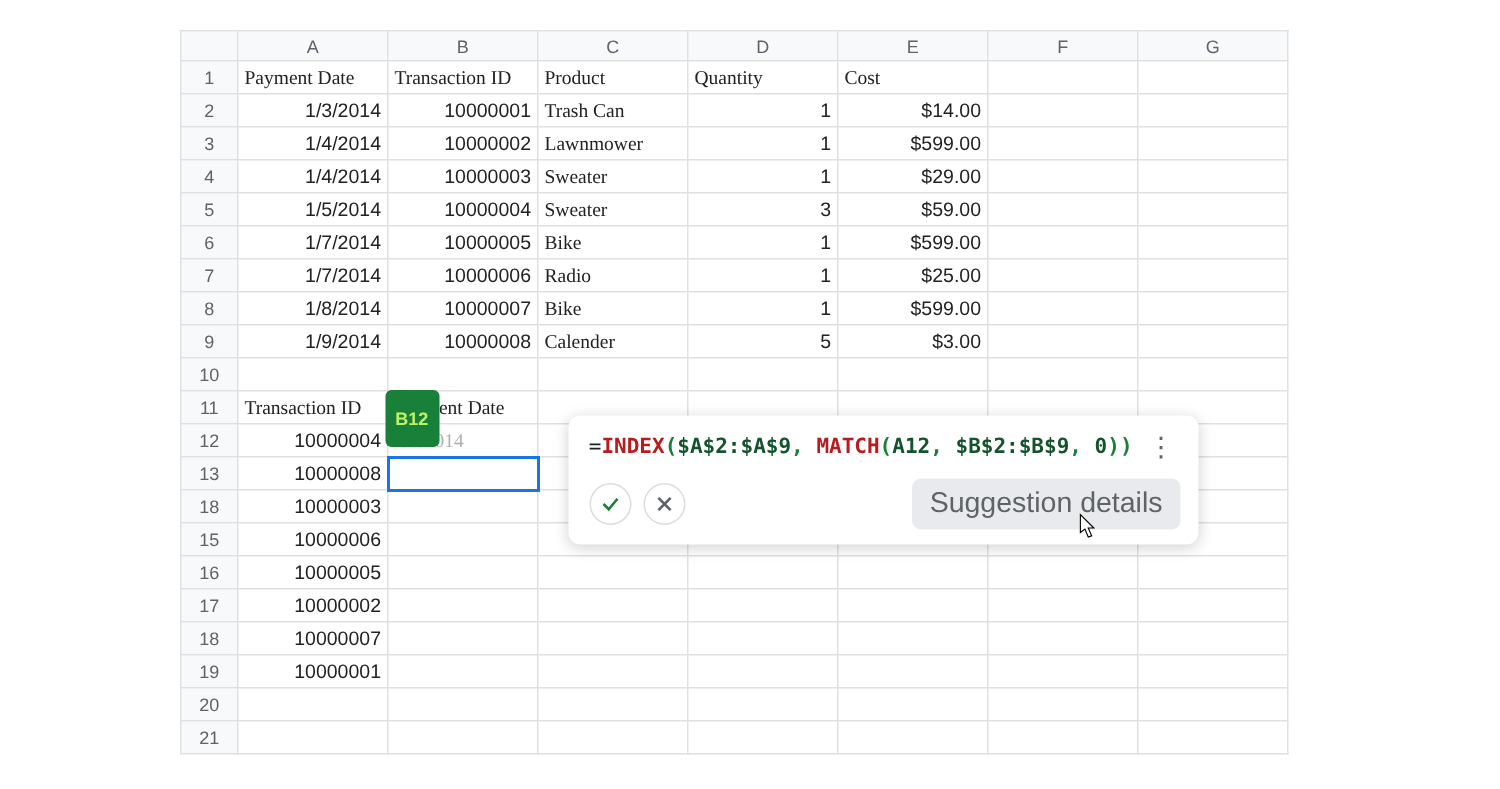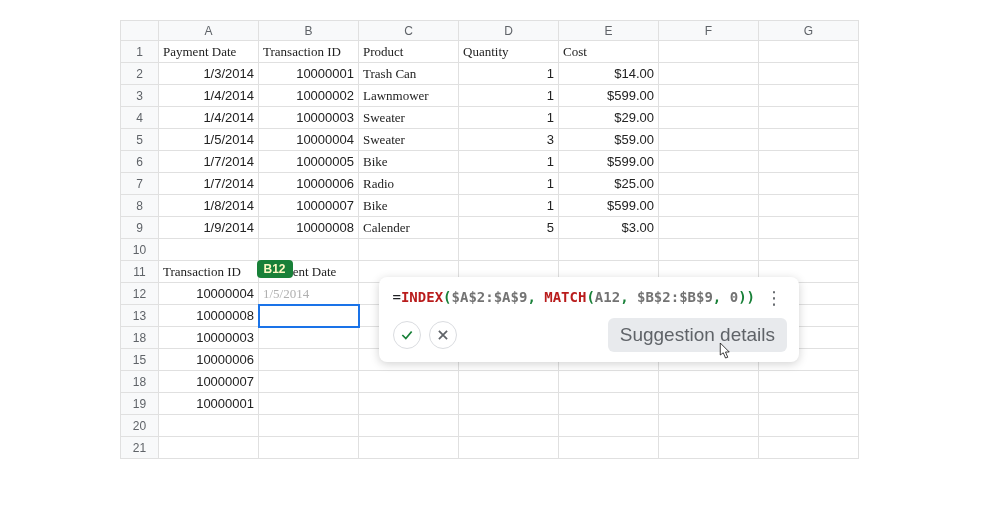--- a/index.html
+++ b/index.html
@@ -16,24 +16,24 @@
   .col-E { width: 100px; }
   .col-F { width: 100px; }
   .col-G { width: 100px; }
   td.right { text-align: right; }
   td.left { text-align: left; font-family: Liberation Serif, serif; }
   td.active { outline: 2px solid #1a73e8; outline-offset: -1px; background: #fff; }
   td.ghost { color: #b0b0b0; }
   .badge {
     position: absolute;
     background: #188038;
-    color: #fef9c3;
+    color: #bef264;
     font-size: 12px;
     font-weight: 600;
-    padding: 2px 7px;
+    padding: 12px 7px;
     border-radius: 4px;
     pointer-events: none;
   }
   .suggest {
     position: absolute;
     background: #fff;
     border-radius: 8px;
     box-shadow: 0 2px 10px rgba(0,0,0,0.18);
     padding: 10px 12px 10px 14px;
     min-width: 410px;
@@ -43,21 +43,21 @@
     font-size: 14px;
     white-space: nowrap;
     margin-bottom: 10px;
     display: flex;
     align-items: center;
     gap: 6px;
   }
   .eq { color: #202124; }
   .fn { color: #b91c1c; font-weight: 600; }
   .paren, .comma { color: #188038; font-weight: 600; }
-  .ref { color: #737373; font-weight: 600; }
+  .ref { color: #14532d; font-weight: 600; }
   .kebab { margin-left: auto; color: #5f6368; font-size: 18px; cursor: pointer; padding: 0 4px; }
   .suggest .actions { display: flex; align-items: center; gap: 8px; }
   .iconbtn {
     width: 28px; height: 28px; border-radius: 50%;
     border: 1px solid #dadce0; background: #fff;
     display: flex; align-items: center; justify-content: center;
     cursor: pointer;
   }
   .iconbtn svg { width: 14px; height: 14px; }
   .chip {
@@ -250,20 +250,40 @@
           <th class="rowhead">15</th>
           <td class="right">10000006</td>
           <td></td>
           <td></td>
           <td></td>
           <td></td>
           <td></td>
           <td></td>
         </tr>
     <tr>
+          <th class="rowhead">16</th>
+          <td class="right">10000005</td>
+          <td></td>
+          <td></td>
+          <td></td>
+          <td></td>
+          <td></td>
+          <td></td>
+        </tr>
+    <tr>
+          <th class="rowhead">17</th>
+          <td class="right">10000002</td>
+          <td></td>
+          <td></td>
+          <td></td>
+          <td></td>
+          <td></td>
+          <td></td>
+        </tr>
+    <tr>
           <th class="rowhead">18</th>
           <td class="right">10000007</td>
           <td></td>
           <td></td>
           <td></td>
           <td></td>
           <td></td>
           <td></td>
         </tr>
     <tr>

